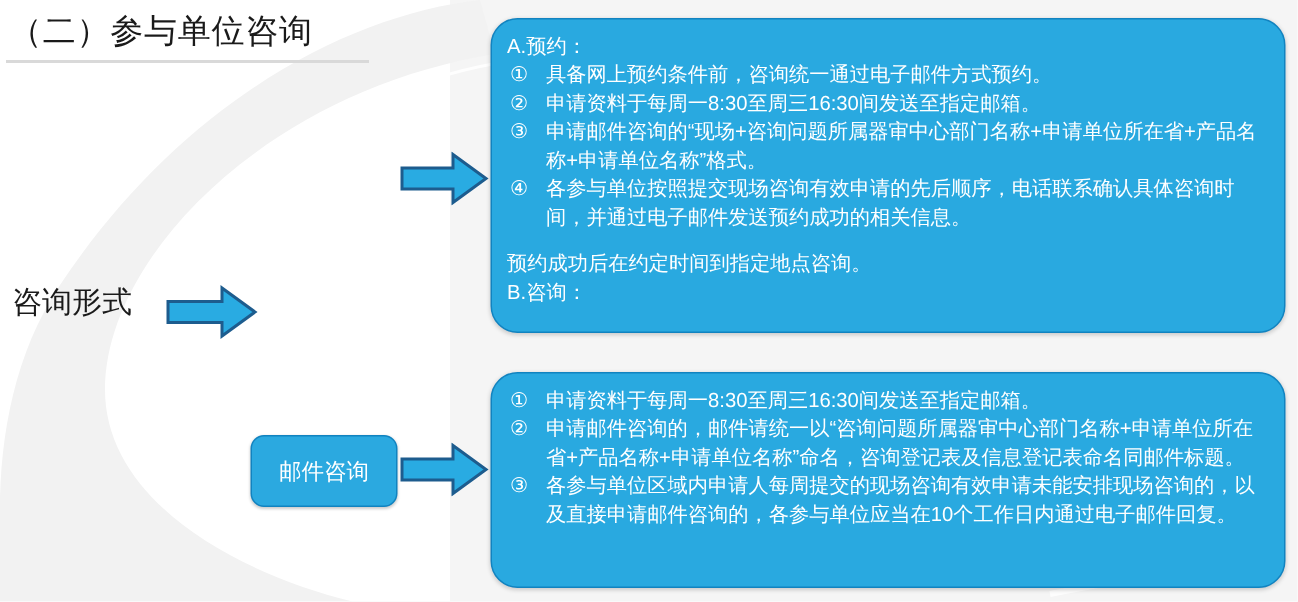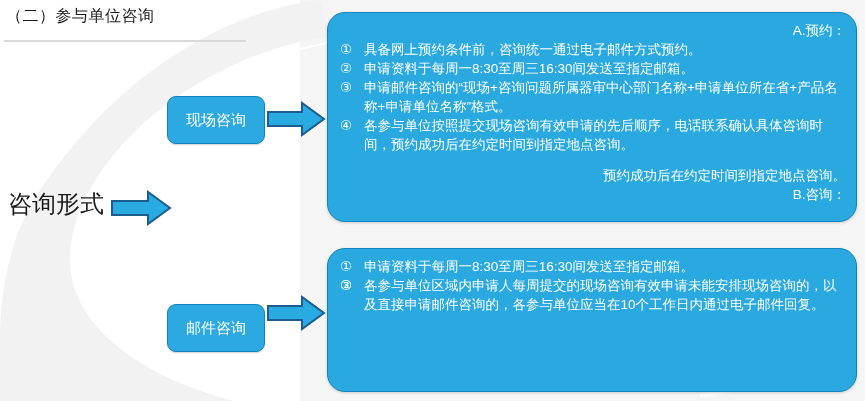--- a/index.html
+++ b/index.html
@@ -11,72 +11,71 @@
     position:relative;
   }
   #slide{position:absolute;left:0;top:0;width:865px;height:401px;overflow:hidden;}
 
   
   .bg-layer{position:absolute;left:0;top:0;width:865px;height:401px;pointer-events:none;}
 
   
   .heading{
     position:absolute;left:6px;top:6px;
-    font-size:16px;color:#1a1a1a;
+    font-size:22px;color:#1a1a1a;
     letter-spacing:0.5px;
     white-space:nowrap;
   }
   .heading-rule{
     position:absolute;left:4px;top:40px;width:242px;height:2px;
     background:#d9d9d9;
   }
 
   
   .left-label{
     position:absolute;left:8px;top:188px;
-    font-size:24px;color:#1a1a1a;white-space:nowrap;
+    font-size:20px;color:#1a1a1a;white-space:nowrap;
   }
 
   
   .arrow{position:absolute;}
 
   
   .chip{
     position:absolute;
     background:#2BA9E0;
     border:1px solid #1183c0;
     border-radius:9px;
     color:#ffffff;
     font-size:15px;
     display:flex;align-items:center;justify-content:center;
     box-shadow:0 1px 2px rgba(0,0,0,0.20);
     white-space:nowrap;
   }
   #chip-onsite{left:167px;top:96px;width:96px;height:46px;}
-  #chip-email{left:167px;top:304px;width:96px;height:46px;font-family:Liberation Mono, monospace;}
+  #chip-email{left:167px;top:290px;width:96px;height:46px;font-family:Liberation Mono, monospace;}
 
   
   .panel{
     position:absolute;
     background:#29A9E0;
     border:1px solid #1183c0;
     border-radius:18px;
     color:#ffffff;
     box-shadow:0 1px 3px rgba(0,0,0,0.18);
     box-sizing:border-box;
     padding:8px 10px 6px 10px;
   }
   #panel-onsite{left:327px;top:12px;width:530px;height:210px;}
   #panel-email{left:327px;top:248px;width:530px;height:144px;}
 
   .plain-line{
     font-size:13.5px;
     line-height:19px;
     white-space:nowrap;
-    text-align:right;
   }
   .spacer{height:12px;}
 
   ol.numlist{
     list-style:none;
     margin:0;padding:0;
   }
   ol.numlist > li{
     position:relative;
     padding-left:26px;
@@ -117,23 +116,20 @@
 
   <div class="heading">（二）参与单位咨询</div>
   <div class="heading-rule"></div>
 
   <div class="left-label">咨询形式</div>
 
   <svg class="arrow" style="left:110px;top:190px;" width="62" height="36" viewBox="0 0 62 36" xmlns="http://www.w3.org/2000/svg">
     <path d="M2 11 L38 11 L38 2 L60 18 L38 34 L38 25 L2 25 Z" fill="#29ABE2" stroke="#1D5C8E" stroke-width="2" stroke-linejoin="miter"></path>
   </svg>
 
-  <div class="chip" id="chip-onsite">
-    <span>现场咨询</span>
-  </div>
 
   <svg class="arrow" style="left:266px;top:101px;" width="60" height="36" viewBox="0 0 60 36" xmlns="http://www.w3.org/2000/svg">
     <path d="M2 11 L36 11 L36 2 L58 18 L36 34 L36 25 L2 25 Z" fill="#29ABE2" stroke="#1D5C8E" stroke-width="2" stroke-linejoin="miter"></path>
   </svg>
 
   <div class="panel" id="panel-onsite">
     <div class="plain-line">A.预约：</div>
 
     <ol class="numlist">
       <li>
@@ -143,21 +139,21 @@
       <li>
         <span class="marker">②</span>
         <span>申请资料于每周一8:30至周三16:30间发送至指定邮箱。</span>
       </li>
       <li>
         <span class="marker">③</span>
         <span>申请邮件咨询的“</span><span class="b">现场</span><span>+咨询问题所属器审中心部门名称+申请单位所在省+产品名称+申请单位名称”格式。</span>
       </li>
       <li>
         <span class="marker">④</span>
-        <span>各参与单位按照提交现场咨询有效申请的先后顺序，电话联系确认具体咨询时间，预约成功后在约定时间到指定地点咨询。</span>
+        <span>各参与单位按照提交现场咨询有效申请的先后顺序，电话联系确认具体咨询时间，并通过电子邮件发送预约成功的相关信息。</span>
       </li>
     </ol>
 
     <div class="spacer"></div>
 
     <div class="plain-line">预约成功后在约定时间到指定地点咨询。</div>
     <div class="plain-line">B.咨询：</div>
   </div>
 
   <div class="chip" id="chip-email">
@@ -169,20 +165,21 @@
   </svg>
 
   <div class="panel" id="panel-email">
     <ol class="numlist">
       <li>
         <span class="marker">①</span>
         <span>申请资料于每周一8:30至周三16:30间发送至指定邮箱。</span>
       </li>
       <li>
         <span class="marker">②</span>
+        <span>申请邮件咨询的，邮件请统一以“咨询问题所属器审中心部门名称+申请单位所在省+产品名称+申请单位名称”命名，咨询登记表及信息登记表命名同邮件标题。</span>
       </li>
       <li>
         <span class="marker">③</span>
         <span>各参与单位区域内申请人每周提交的现场咨询有效申请未能安排现场咨询的，以及直接申请邮件咨询的，各参与单位应当在</span><span class="b">10个工作日内</span><span>通过电子邮件回复。</span>
       </li>
     </ol>
   </div>
 
 </div>
 

